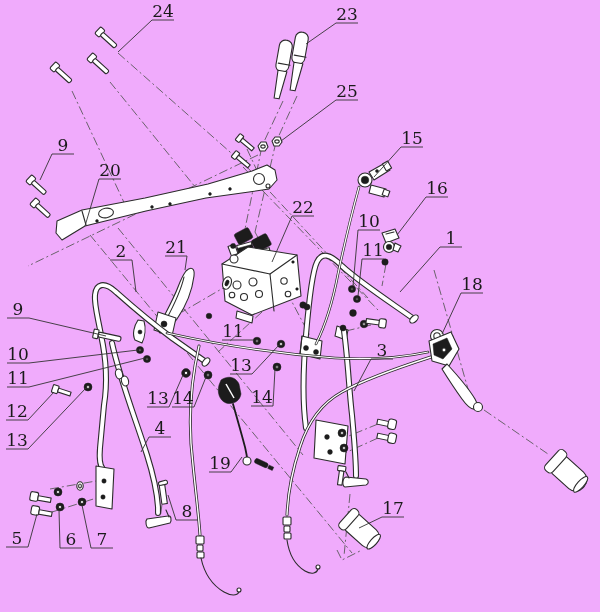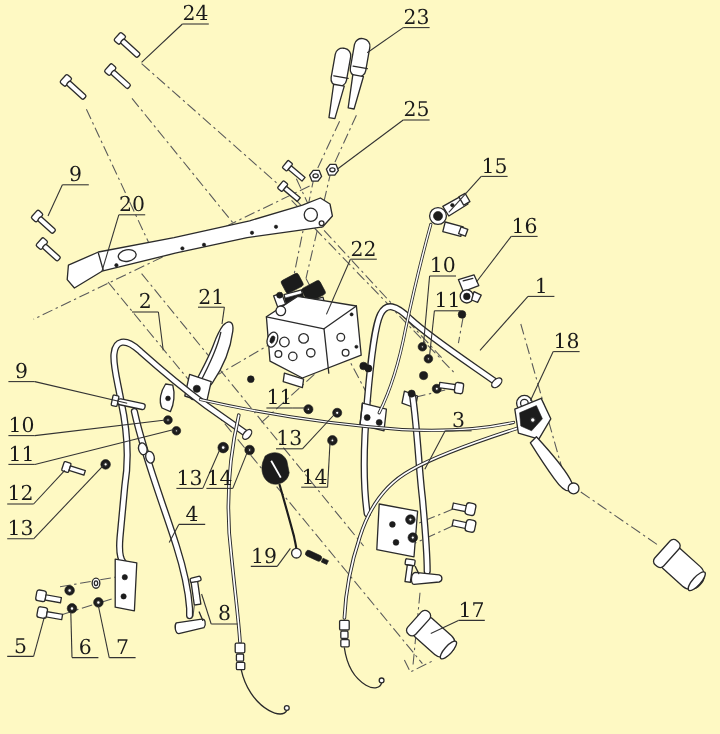--- a/index.html
+++ b/index.html
@@ -1,16 +1,16 @@
 <!DOCTYPE html>
 <html><head>
 <meta charset="utf-8">
 <style>
   html,body{margin:0;padding:0;background:#fff;}
-  .stage{position:relative;width:600px;height:612px;background:#fef9c3;overflow:hidden;}
+  .stage{position:relative;width:600px;height:612px;background:#f0abfc;overflow:hidden;}
   svg{display:block;}
   .dashdot{stroke:#5a5a5a;stroke-width:0.9;fill:none;stroke-dasharray:9 3 2 3;}
   .ln{stroke:#2b2b2b;stroke-width:1.1;fill:none;stroke-linecap:round;stroke-linejoin:round;}
   .part{stroke:#2b2b2b;stroke-width:1.1;fill:#ffffff;stroke-linejoin:round;}
   .dark{fill:#1c1c1c;stroke:#1c1c1c;stroke-width:0.5;}
   .tube-o{stroke:#2b2b2b;stroke-width:6;fill:none;stroke-linecap:round;}
   .tube-i{stroke:#ffffff;stroke-width:3.8;fill:none;stroke-linecap:round;}
   .cab-o{stroke:#2b2b2b;stroke-width:3;fill:none;stroke-linecap:round;}
   .cab-i{stroke:#ffffff;stroke-width:1.4;fill:none;stroke-linecap:round;}
   .thin-o{stroke:#2b2b2b;stroke-width:2.6;fill:none;stroke-linecap:round;}

